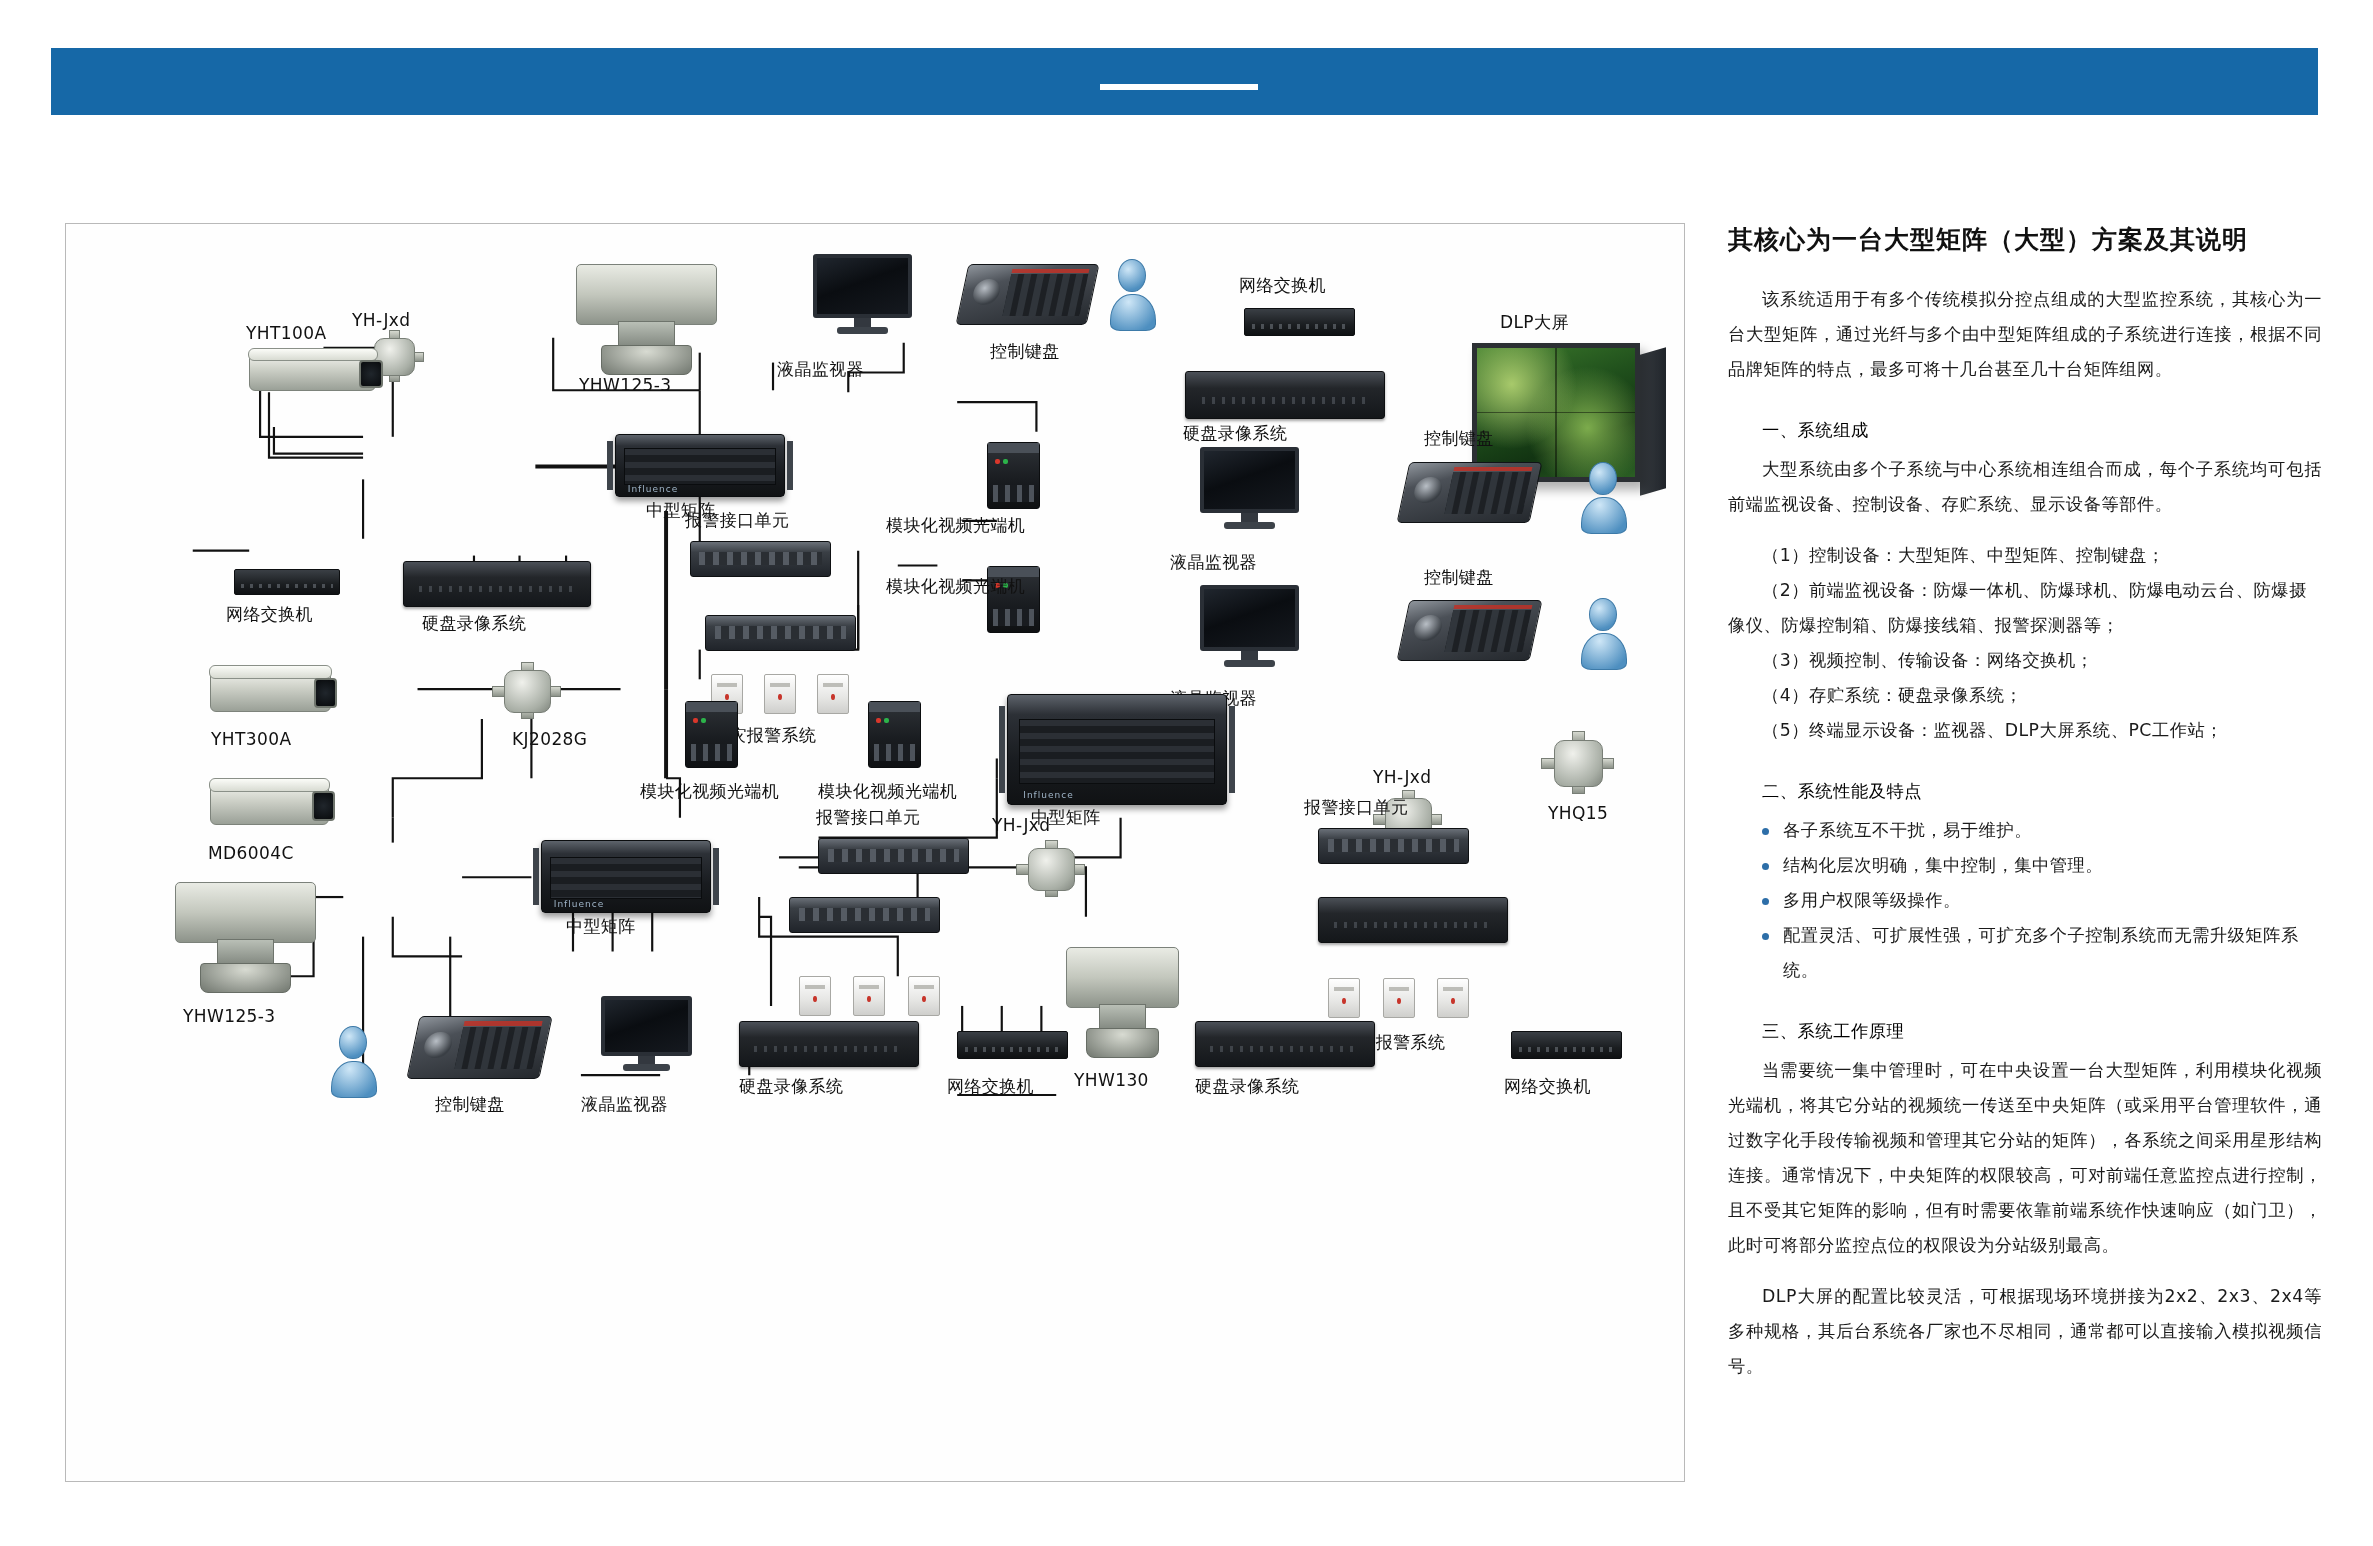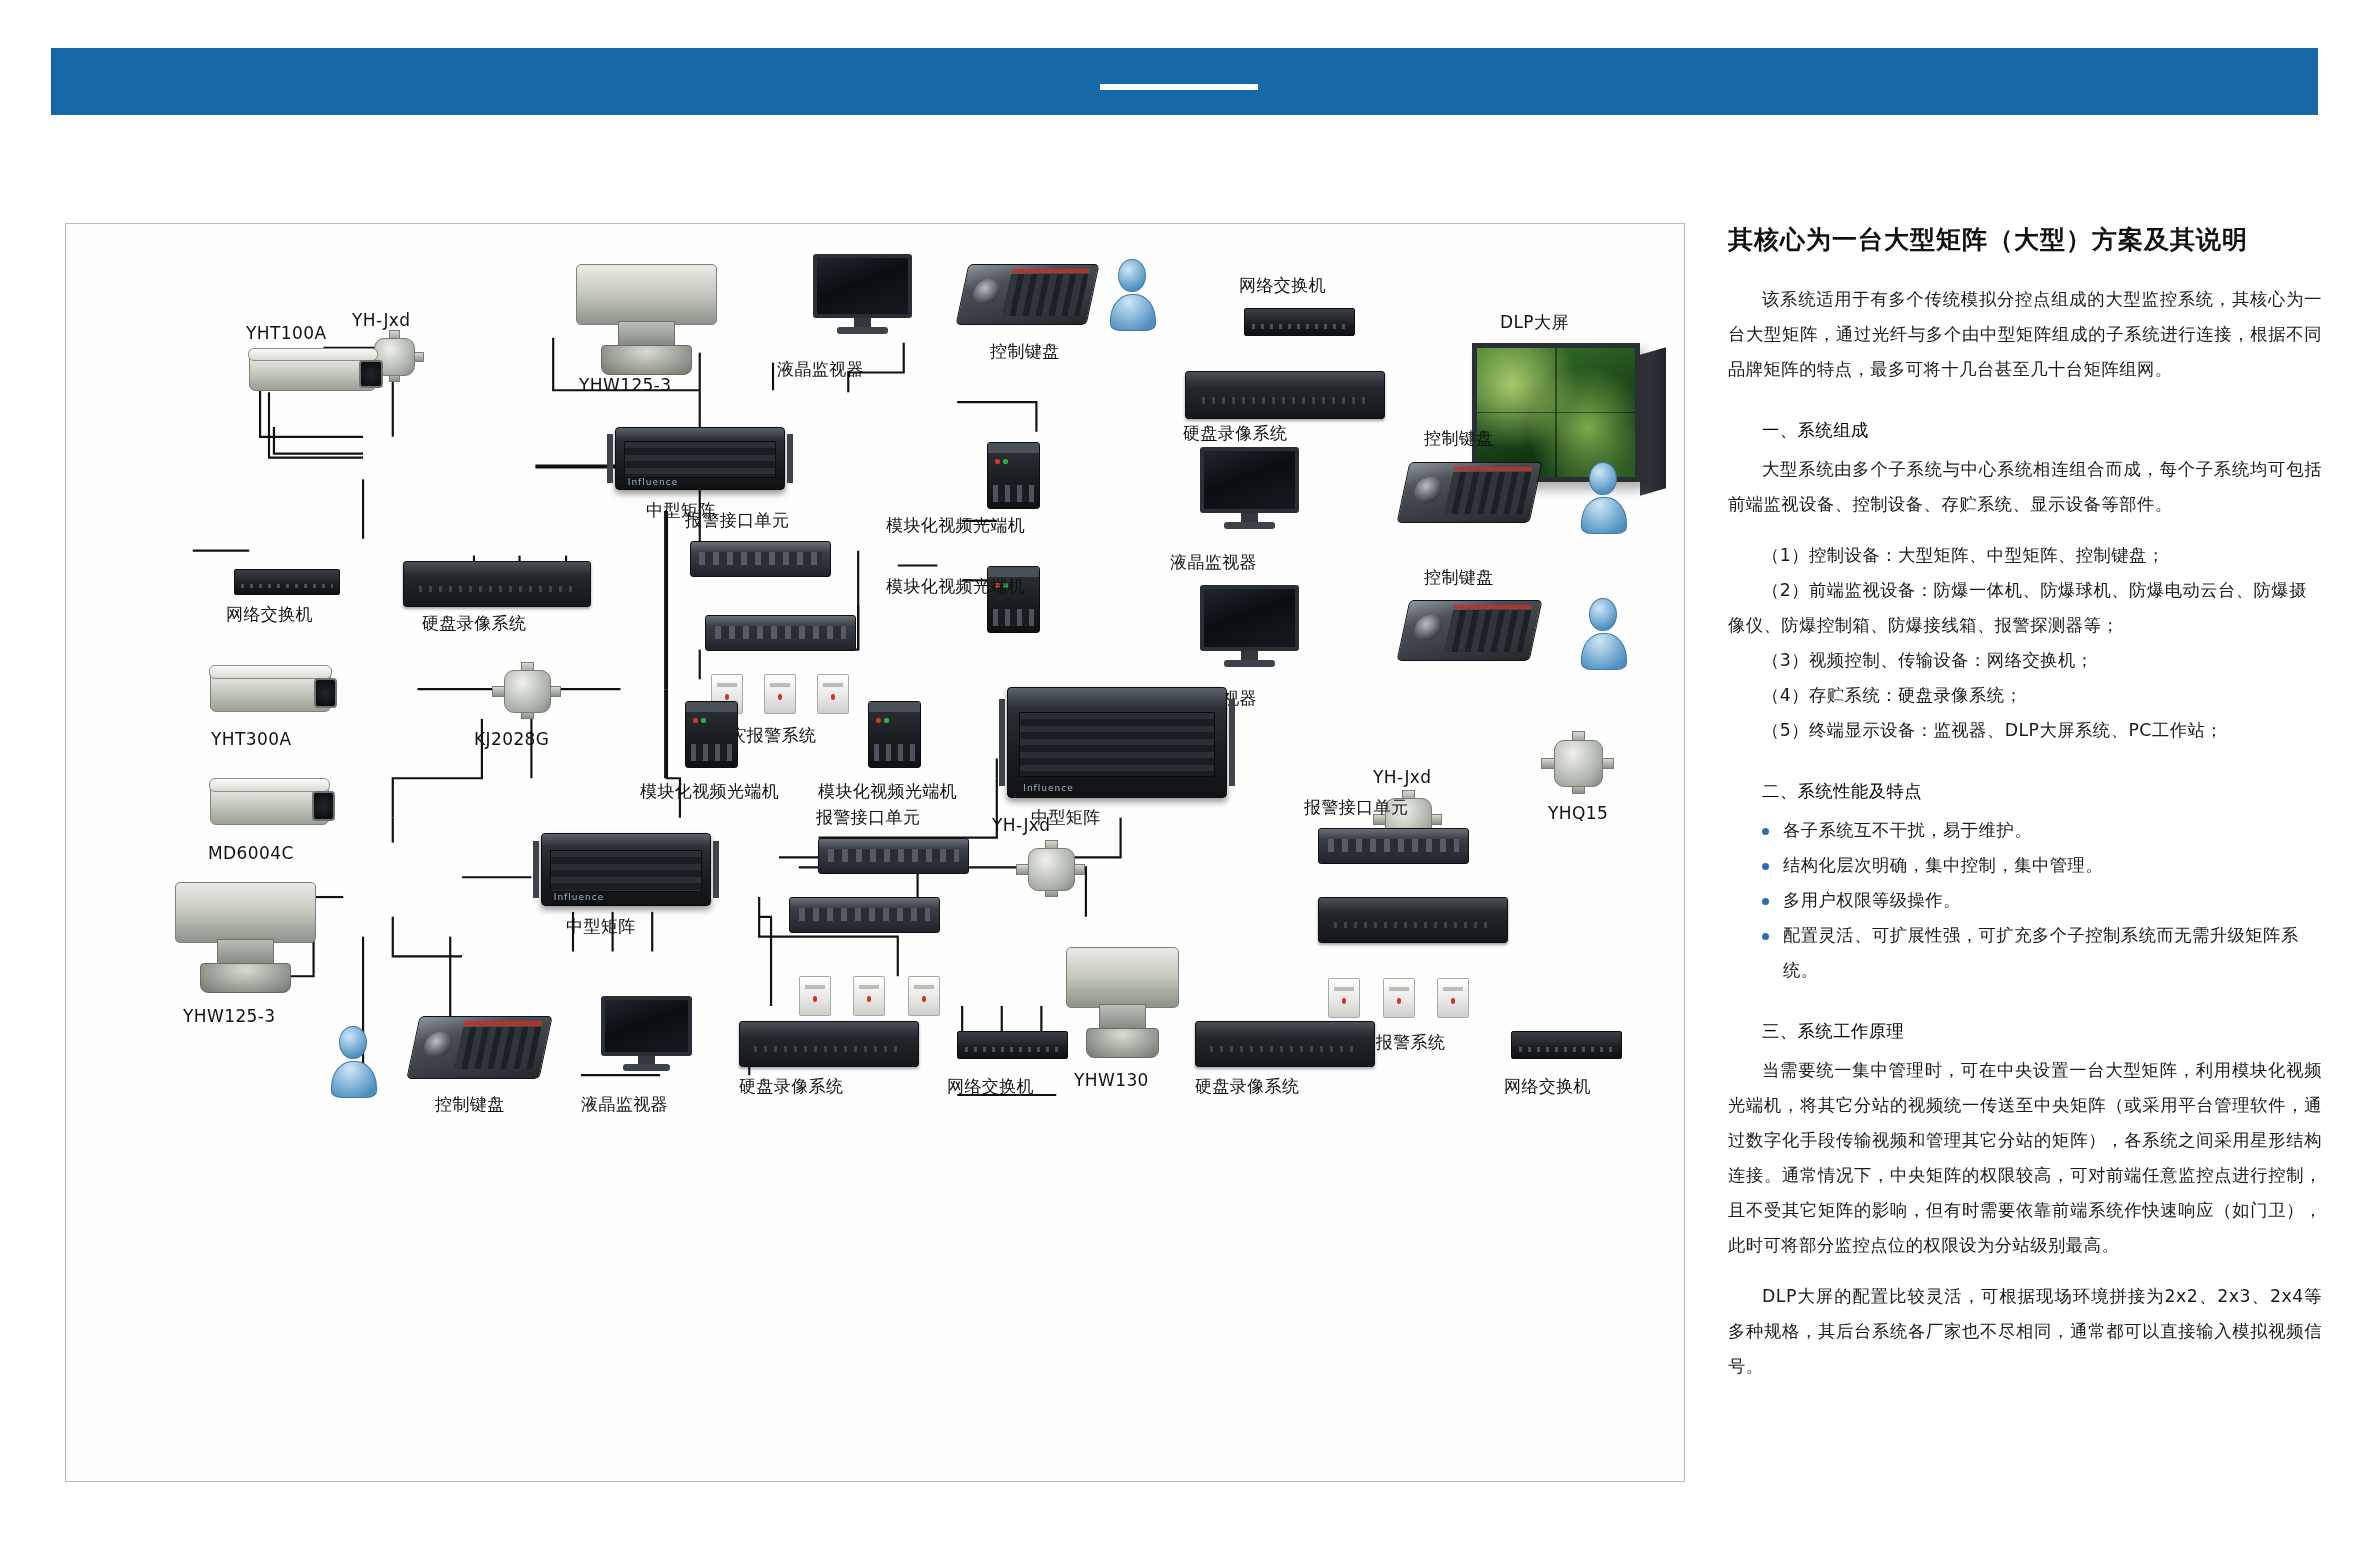--- a/index.html
+++ b/index.html
@@ -87,20 +87,21 @@
     background:repeating-linear-gradient(90deg,#6d737a 0 3px,transparent 3px 9px);
     opacity:.6;
   }
 
   
   .matrix{
     position:absolute;
     background:linear-gradient(180deg,#5d636b 0%,#2c3036 18%,#191c20 60%,#101214 100%);
     border:1px solid #0a0c0e;border-radius:4px;
     box-shadow:0 4px 6px rgba(0,0,0,.4);
+    margin-top:7px;
   }
   .matrix .slots{
     position:absolute;left:5%;right:5%;top:22%;bottom:18%;
     background:repeating-linear-gradient(180deg,#2b2f35 0 6px,#1a1d21 6px 13px);
     border:1px solid #0a0c0e;
   }
   .matrix .brand{
     position:absolute;left:7%;bottom:4%;font-size:9px;color:#9fb4c7;letter-spacing:1px;
   }
   .matrix .ears{
@@ -502,21 +503,21 @@
   </div>
   <div class="lbl" style="left:145px;top:505px;">YHT300A</div>
 
   <div class="jbox" style="left:426px;top:441px;width:69px;height:51px;">
     <div class="arm l"></div>
     <div class="arm r"></div>
     <div class="armt"></div>
     <div class="armb"></div>
     <div class="core"></div>
   </div>
-  <div class="lbl" style="left:408px;top:505px;">KJ2028G</div>
+  <div class="lbl" style="left:446px;top:505px;">KJ2028G</div>
 
   <div class="fiber" style="left:619px;top:477px;width:51px;height:65px;">
     <div class="top"></div>
     <div class="led"></div>
     <div class="led2"></div>
     <div class="ports"></div>
   </div>
   <div class="lbl" style="left:574px;top:556px;">模块化视频光端机</div>
 
   <div class="fiber" style="left:802px;top:477px;width:51px;height:65px;">

